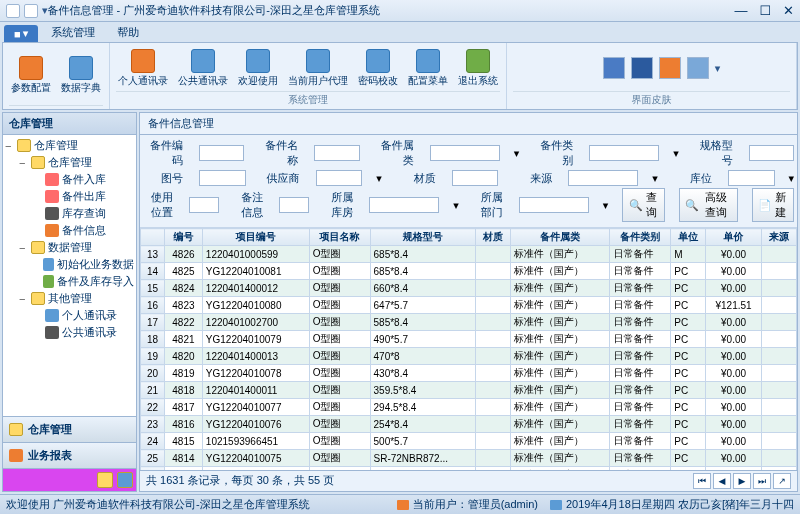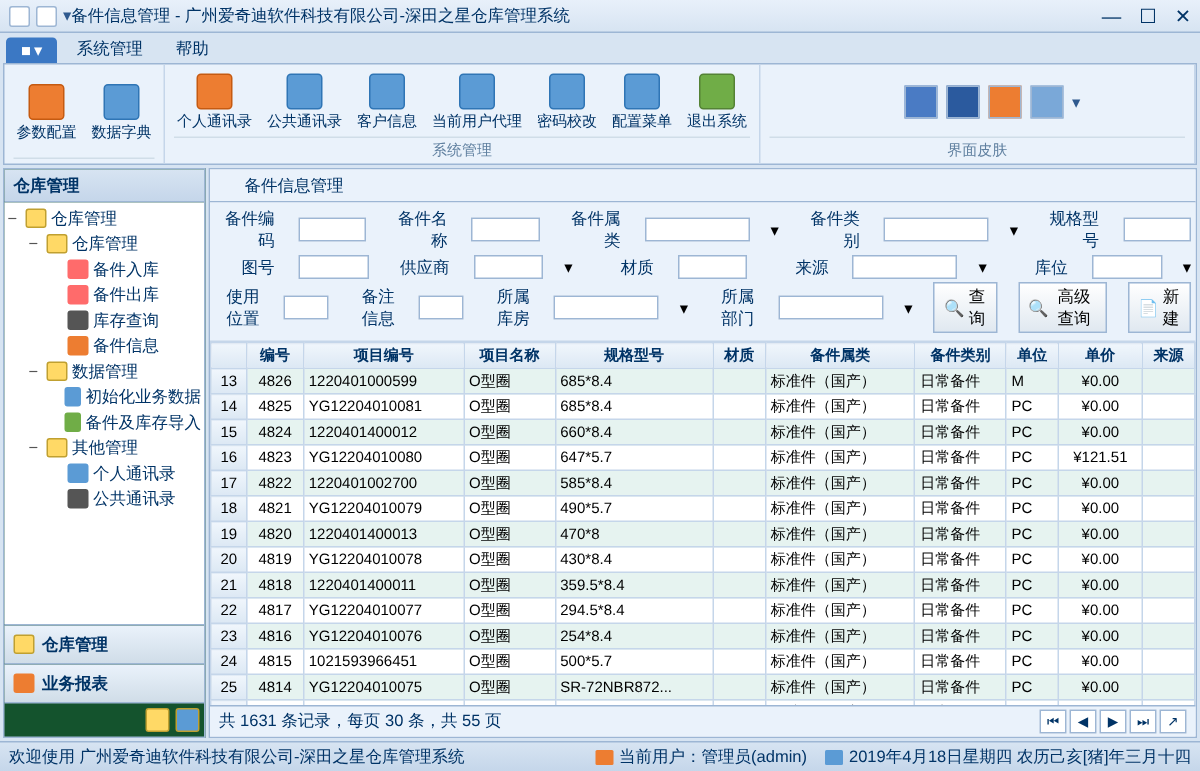--- a/index.html
+++ b/index.html
@@ -20,34 +20,34 @@
 .ricon{width:24px;height:24px;background:#ffd966;border:1px solid #c0a030;border-radius:3px}
 .ricon.blue{background:#5b9bd5;border-color:#2f75b5}
 .ricon.green{background:#70ad47;border-color:#548235}
 .ricon.orange{background:#ed7d31;border-color:#c55a11}
 .rtext{font-size:10px;color:#003366}
 .rgroup-label{font-size:10px;color:#6080a0;text-align:center;border-top:1px solid #d0dde8;padding-top:1px;width:100%}
 .ribbon-right{flex:1;display:flex;align-items:center;padding-left:20px;gap:6px}
 .skin-btn{width:22px;height:22px;border:1px solid #9db6d4;background:#fff}
 .skin-btn.a{background:#4a7bc4}.skin-btn.b{background:#2b5a9e}.skin-btn.c{background:#ed7d31}.skin-btn.d{background:#7aa8d8}
 .main{flex:1;display:flex;margin:2px;gap:2px;min-height:0}
-.sidebar{width:135px;display:flex;flex-direction:column;background:#14532d;border:1px solid #9db6d4}
+.sidebar{width:135px;display:flex;flex-direction:column;background:#d946ef;border:1px solid #9db6d4}
 .side-head{background:linear-gradient(#d7e4f2,#c5d6ea);padding:3px 6px;color:#003366;font-weight:bold;border-bottom:1px solid #9db6d4}
 .tree{flex:1;overflow:auto;padding:2px;background:#fff}
 .tnode{padding:1px 0 1px 14px;white-space:nowrap;color:#003366;cursor:pointer;display:flex;align-items:center;gap:3px}
 .tnode.l1{padding-left:0}.tnode.l2{padding-left:14px}.tnode.l3{padding-left:28px}
 .tnode .exp{color:#555;width:9px;display:inline-block}
 .tico{width:14px;height:13px;display:inline-block;border-radius:2px}
 .tico.folder{background:#ffd966;border:1px solid #c0a030}
 .tico.red{background:#ff6b6b}.tico.blue{background:#5b9bd5}.tico.green{background:#70ad47}.tico.orange{background:#ed7d31}.tico.dark{background:#555}
 .side-btn{background:linear-gradient(#eaf2fb,#d0dde8);padding:5px 6px;border-top:1px solid #9db6d4;color:#003366;font-weight:bold;display:flex;align-items:center;gap:5px;cursor:pointer}
 .side-icons{padding:3px;display:flex;justify-content:flex-end;gap:4px;border-top:1px solid #9db6d4}
 .side-ic{width:16px;height:16px;background:#ffd966;border:1px solid #c0a030;border-radius:2px}
 .content{flex:1;display:flex;flex-direction:column;border:1px solid #9db6d4;background:#fff;min-width:0}
-.ctab{background:#eaf2fb;padding:3px 23px;border-bottom:1px solid #9db6d4;color:#003366}
+.ctab{background:#eaf2fb;padding:3px 8px;border-bottom:1px solid #9db6d4;color:#003366}
 .search{padding:3px;background:#eaf2fb;border-bottom:1px solid #c5d6ea}
 .srow{display:flex;gap:14px;margin-bottom:2px;align-items:center}
 .slbl{width:42px;text-align:right;color:#003366;padding-right:2px}
 .sinp{border:1px solid #9db6d4;height:16px;background:#fff;flex:1;min-width:30px}
 .sinp.dd{width:70px;flex:none}
 .sbtn{border:1px solid #9db6d4;padding:1px 6px;background:linear-gradient(#fff,#e0e8f0);cursor:pointer;display:flex;align-items:center;gap:2px}
 .grid{flex:1;overflow:auto;position:relative}
 table{border-collapse:collapse;width:100%}
 th,td{border:1px solid #c5d6ea;padding:1px 3px;white-space:nowrap;font-size:10px;height:16px}
 th{background:linear-gradient(#f0f6fc,#dce8f4);color:#003366;position:sticky;top:0}
@@ -107,21 +107,21 @@
         <div class="ritem">
           <div class="ricon orange"></div>
           <div class="rtext">个人通讯录</div>
         </div>
         <div class="ritem">
           <div class="ricon blue"></div>
           <div class="rtext">公共通讯录</div>
         </div>
         <div class="ritem">
           <div class="ricon blue"></div>
-          <div class="rtext">客户信息</div>
+          <div class="rtext">欢迎使用</div>
         </div>
         <div class="ritem">
           <div class="ricon blue"></div>
           <div class="rtext">当前用户代理</div>
         </div>
         <div class="ritem">
           <div class="ricon blue"></div>
           <div class="rtext">密码校改</div>
         </div>
         <div class="ritem">

